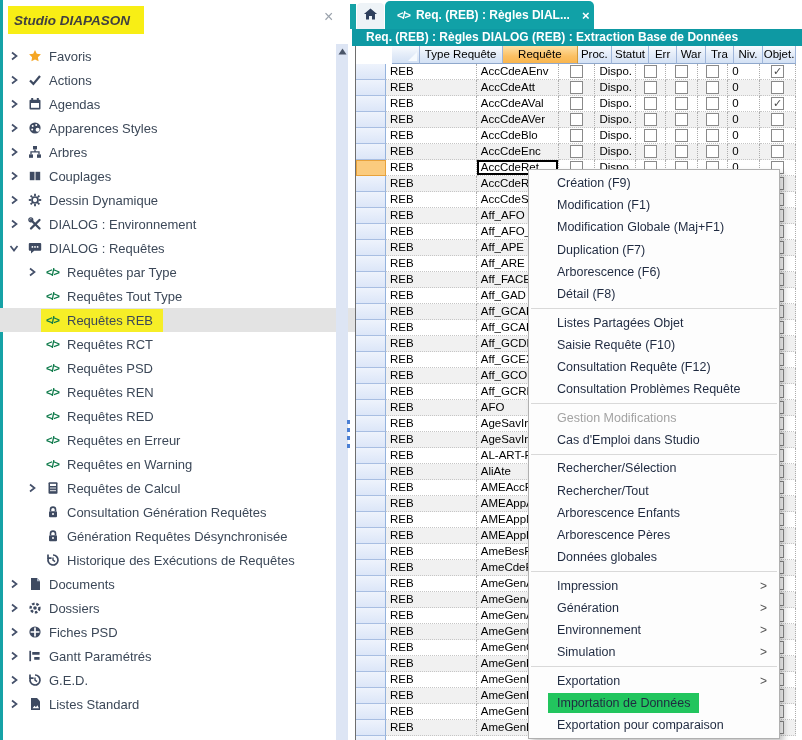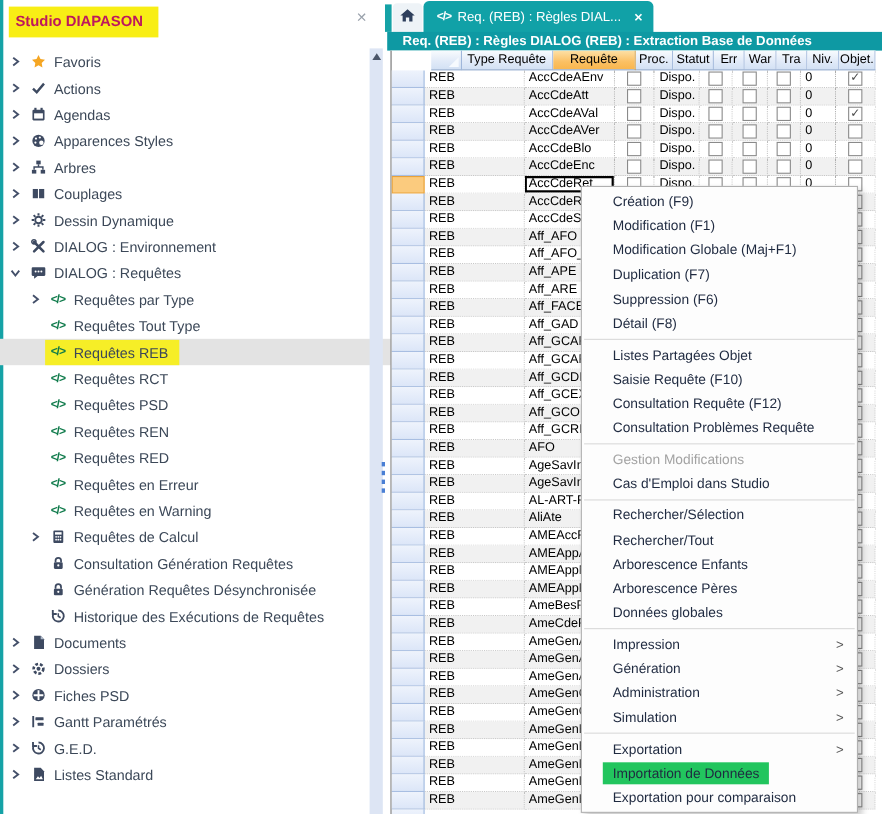--- a/index.html
+++ b/index.html
@@ -3,21 +3,21 @@
 <meta charset="utf-8">
 <style>
   * { margin:0; padding:0; box-sizing:border-box; }
   html,body { width:802px; height:740px; overflow:hidden; background:#fff;
     font-family:"Liberation Sans","DejaVu Sans",sans-serif; }
 
   
   #sidebar { position:absolute; left:0; top:0; width:336px; height:740px; background:#fff; }
   #sidebar-edge { position:absolute; left:0; top:0; width:3px; height:740px; background:#15A2A6; }
   #sb-title-wrap { position:absolute; left:8px; top:6px; background:#F8EE15; padding:5px 14px 5px 6px; }
-  #sb-title { color:#be185d; font-weight:bold; font-size:13.5px; }
+  #sb-title { color:#404040; font-weight:bold; font-size:13.5px;font-style:italic; }
   #sb-close { position:absolute; left:324px; top:9px; color:#9AA2AC; font-size:16px; line-height:16px; cursor:pointer; }
   #tree { position:absolute; left:0; top:44px; width:336px; }
   .tree-item { position:relative; height:24px; display:flex; align-items:center; width:384px; }
   .tree-item.sel { background:#E3E3E3; }
   .tree-item .chev { width:11px; height:11px; display:inline-flex; align-items:center; justify-content:center; flex:0 0 11px; }
   .lvl0 .chev { margin-left:8px; }
   .lvl1 .chev { margin-left:26px; }
   .tree-item .ic { width:15px; height:15px; display:inline-flex; align-items:center; justify-content:center; margin-left:8px; flex:0 0 15px; }
   .tree-item .lbl { margin-left:7px; font-size:13px; color:#3C4858; white-space:nowrap; }
   .code-ic { font-size:11px; font-weight:bold; color:#0E7A4A; letter-spacing:-1px; font-family:"Liberation Sans",sans-serif; }
@@ -28,21 +28,21 @@
   #sb-scrollbar { position:absolute; left:336px; top:44px; width:12px; height:696px; background:#DDE5F4; }
   #sb-scroll-up { position:absolute; left:336px; top:44px; width:12px; height:14px; display:flex; align-items:center; justify-content:center; }
   #sb-scroll-up svg { display:block; }
   .split-dot { position:absolute; left:347px; width:3px; height:4px; background:#4A7FD4; }
 
   
   #tab-nub { position:absolute; left:350px; top:4px; width:6px; height:25px; background:#15A2A6; }
   #home-tab { position:absolute; left:357px; top:3px; width:27px; height:26px; background:#EEF3F7; border-radius:4px 4px 0 0; display:flex; align-items:center; justify-content:center; cursor:pointer; }
   #doc-tab { position:absolute; left:385px; top:1px; width:209px; height:28px; background:#11A1A7; border-radius:5px 5px 0 0; display:flex; align-items:center; color:#fff; cursor:pointer; }
   #doc-tab .code-glyph { font-size:11px; font-weight:bold; margin:0 6px 0 12px; letter-spacing:-1px; }
-  #doc-tab .tab-label { font-size:12px; font-weight:normal; white-space:nowrap; }
+  #doc-tab .tab-label { font-size:12px; font-weight:bold; white-space:nowrap; }
   #doc-tab .tab-close { margin-left:12px; font-size:13px; font-weight:bold; }
   #title-bar { position:absolute; left:352px; top:29px; width:450px; height:17px; background:#0E99A3; color:#fff; font-size:12px; font-weight:bold; line-height:17px; padding-left:14px; white-space:nowrap; }
 
   
   #grid { position:absolute; left:355px; top:46px; width:441px; height:694px; border-left:1px solid #6E6E6E; background:#fff; overflow:hidden; }
   #grid-head { display:flex; height:18px;padding-left:36px; }
   .hc { height:18px; font-size:11.5px; color:#000; text-align:center; line-height:17px;
         background:linear-gradient(180deg,#F8FBFE 0%,#E2EBF8 55%,#D3E1F4 100%);
         border-right:1px solid #9FB6DA; border-bottom:1px solid #8FA8CC; overflow:hidden; white-space:nowrap; }
   .hc.orange { background:linear-gradient(180deg,#FDE0A6 0%,#FBC063 60%,#F9B64E 100%); border-right:1px solid #D29A3A; }
@@ -1423,21 +1423,21 @@
     <div class="menu-item">
       <span class="ml">Modification (F1)</span>
     </div>
     <div class="menu-item">
       <span class="ml">Modification Globale (Maj+F1)</span>
     </div>
     <div class="menu-item">
       <span class="ml">Duplication (F7)</span>
     </div>
     <div class="menu-item">
-      <span class="ml">Suppression (F6)</span>
+      <span class="ml">Arborescence (F6)</span>
     </div>
     <div class="menu-item">
       <span class="ml">Détail (F8)</span>
     </div>
     <div class="menu-sep"></div>
     <div class="menu-item">
       <span class="ml">Listes Partagées Objet</span>
     </div>
     <div class="menu-item">
       <span class="ml">Saisie Requête (F10)</span>
@@ -1474,21 +1474,21 @@
     <div class="menu-sep"></div>
     <div class="menu-item">
       <span class="ml">Impression</span>
       <span class="sub-arrow">&gt;</span>
     </div>
     <div class="menu-item">
       <span class="ml">Génération</span>
       <span class="sub-arrow">&gt;</span>
     </div>
     <div class="menu-item">
-      <span class="ml">Administration</span>
+      <span class="ml">Environnement</span>
       <span class="sub-arrow">&gt;</span>
     </div>
     <div class="menu-item">
       <span class="ml">Simulation</span>
       <span class="sub-arrow">&gt;</span>
     </div>
     <div class="menu-sep"></div>
     <div class="menu-item">
       <span class="ml">Exportation</span>
       <span class="sub-arrow">&gt;</span>

